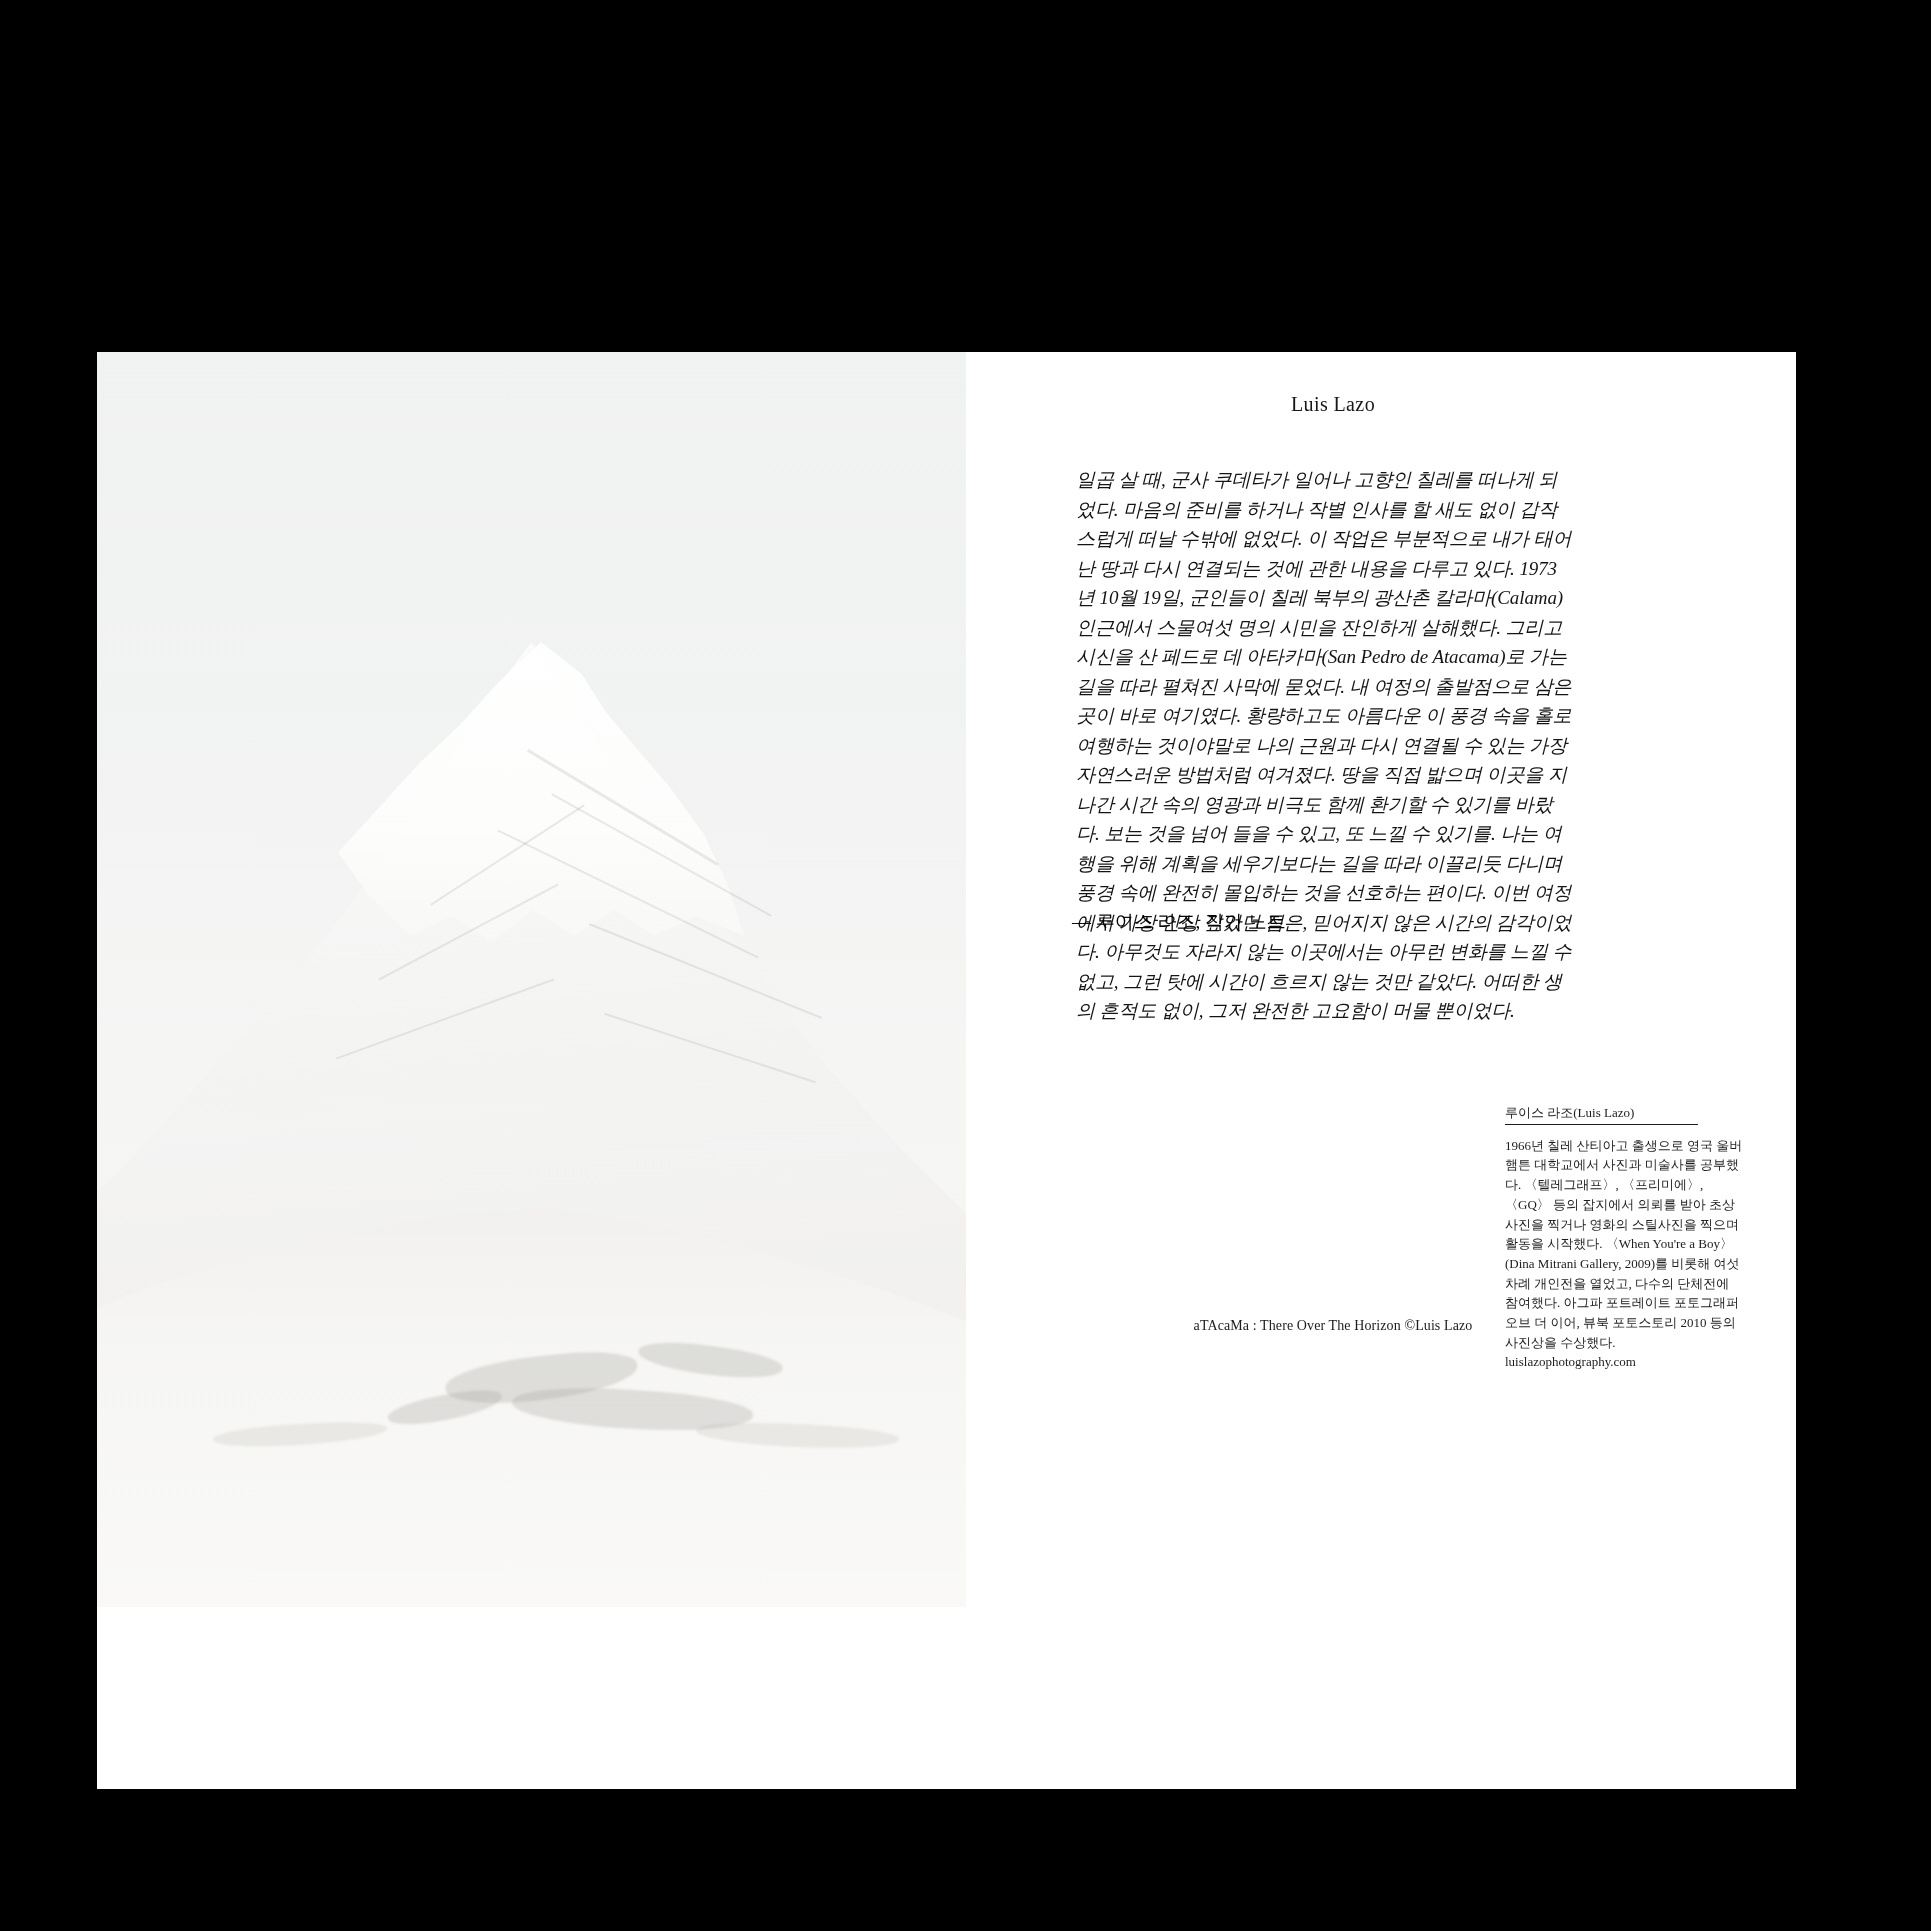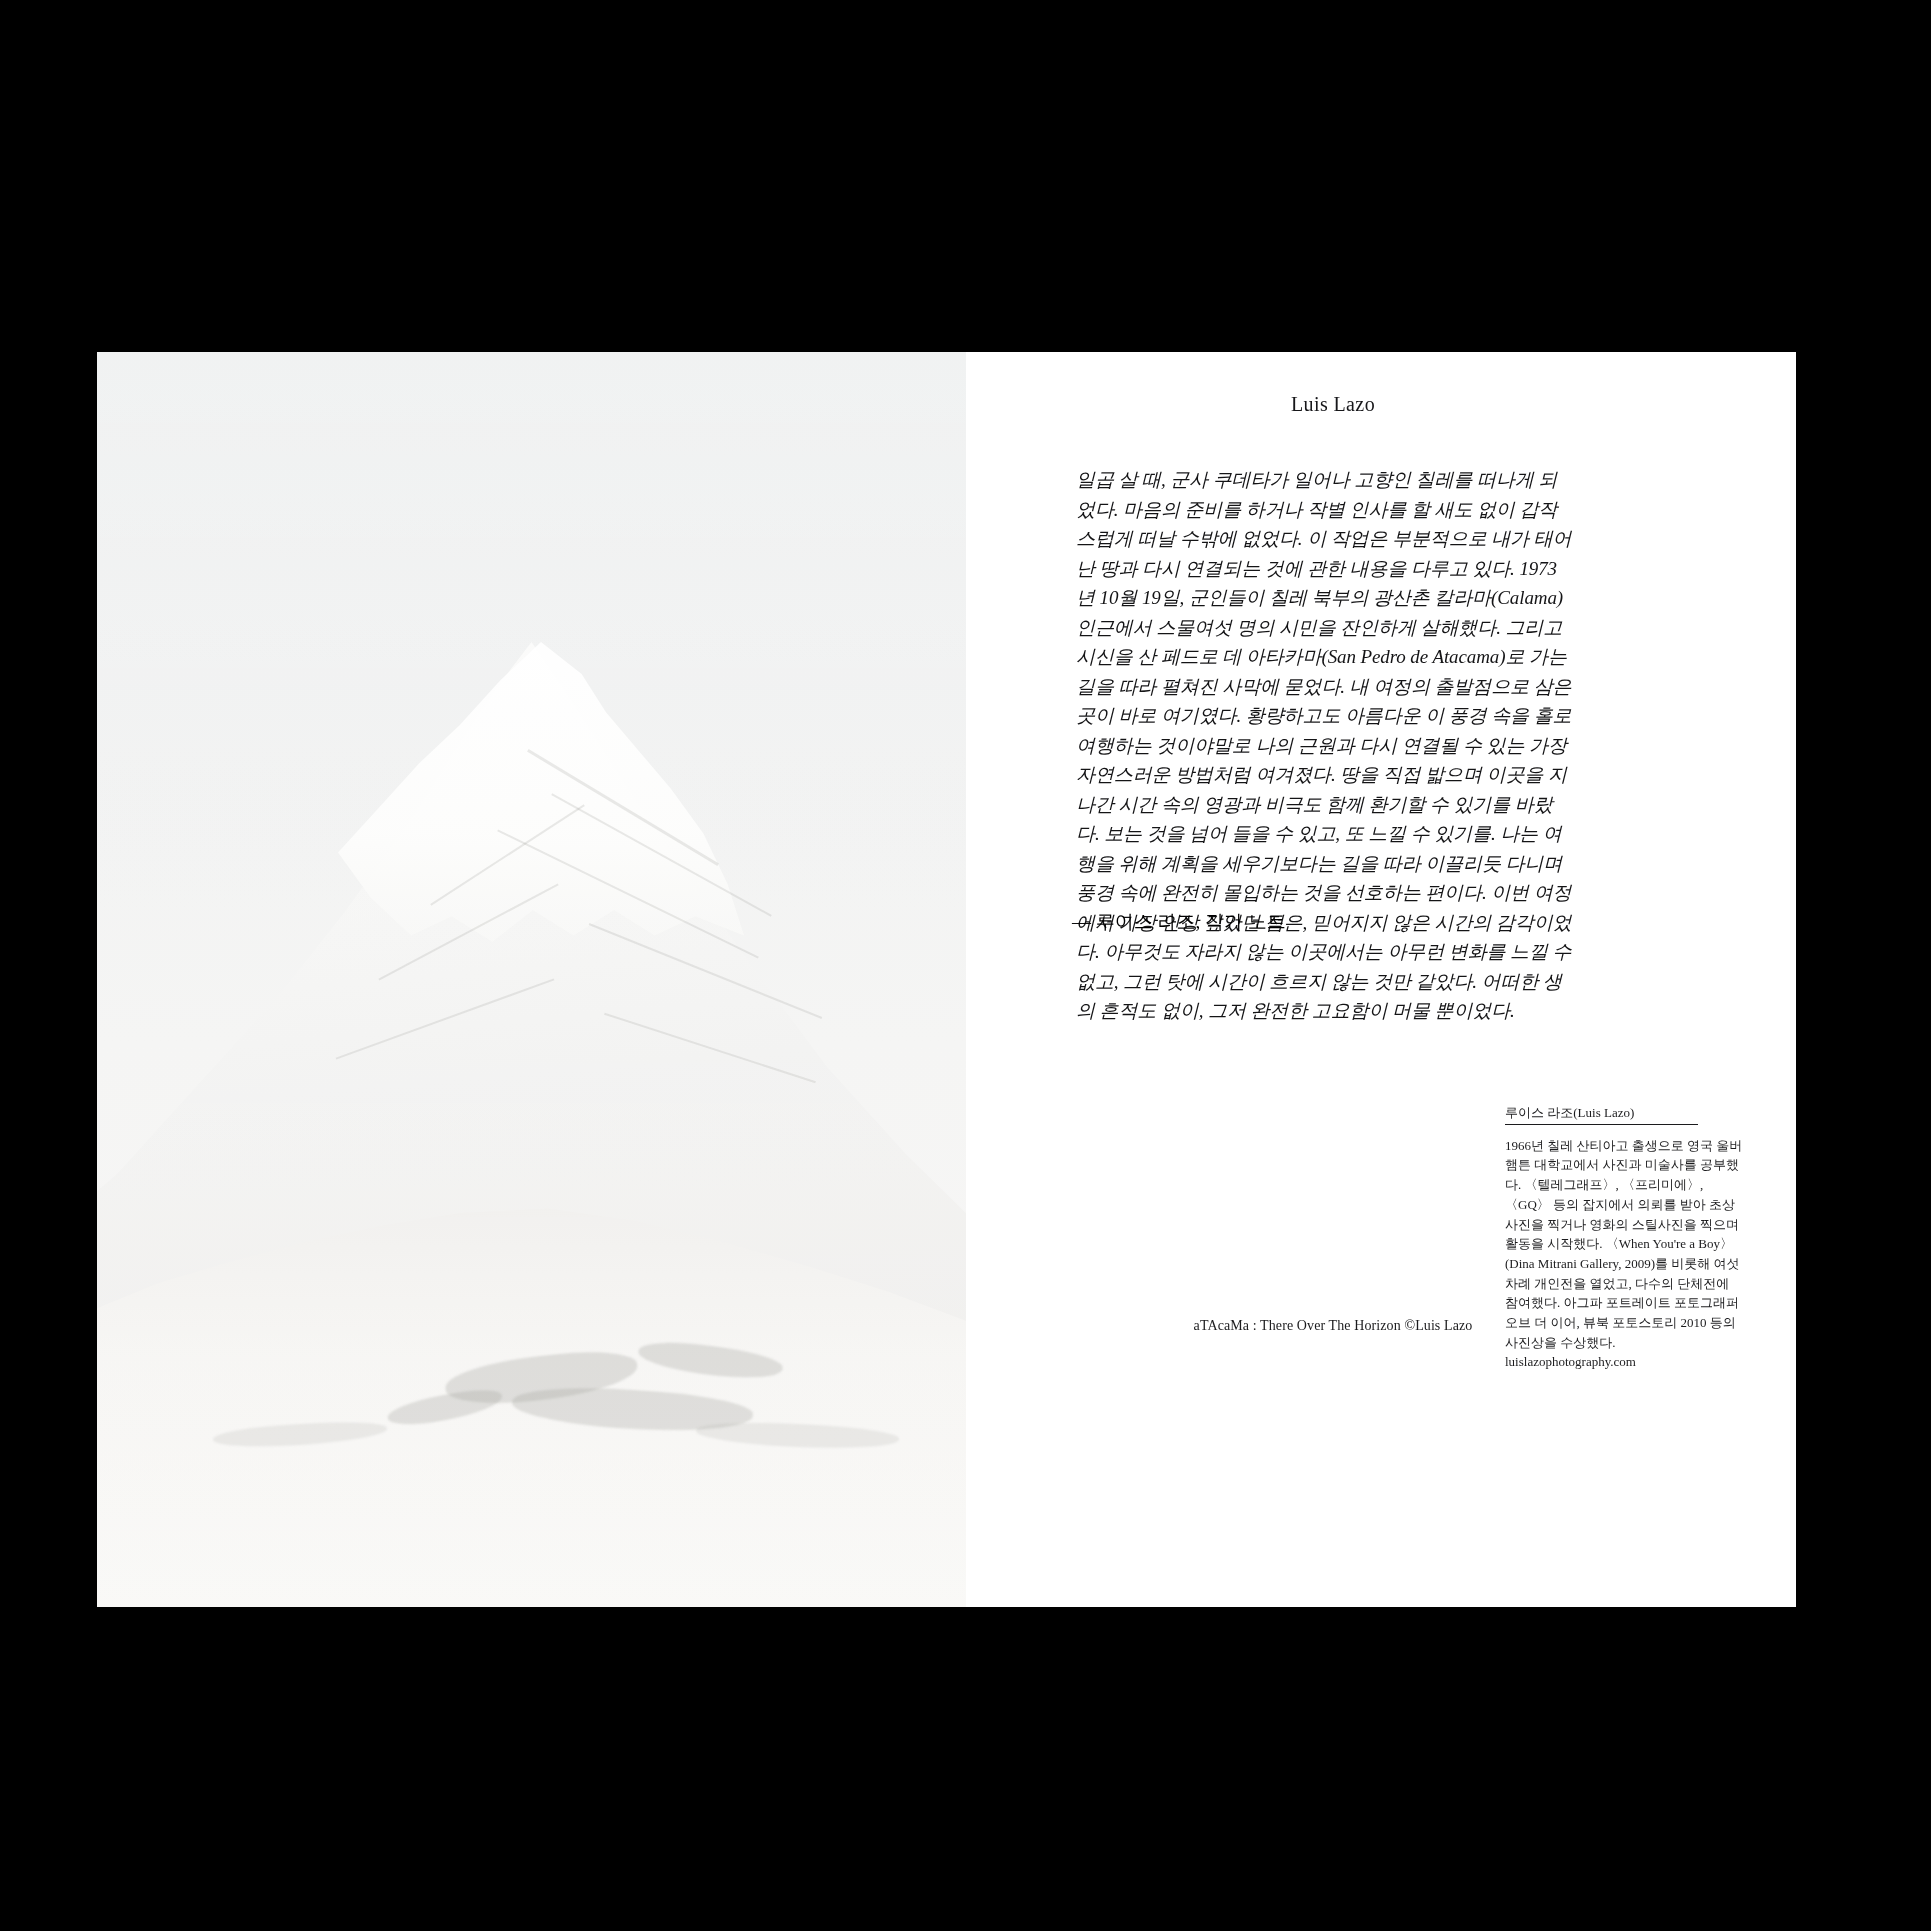--- a/index.html
+++ b/index.html
@@ -11,21 +11,21 @@
     width: 1931px;
     height: 1931px;
     overflow: hidden;
     font-family: "Liberation Serif", serif;
   }
   .spread {
     position: absolute;
     left: 97px;
     top: 352px;
     width: 1699px;
-    height: 1255px;
+    height: 1437px;
     background: #ffffff;
     display: flex;
   }
   
   .photo-page {
     position: relative;
     width: 869px;
     height: 1255px;
     overflow: hidden;
     background: #efefee;

